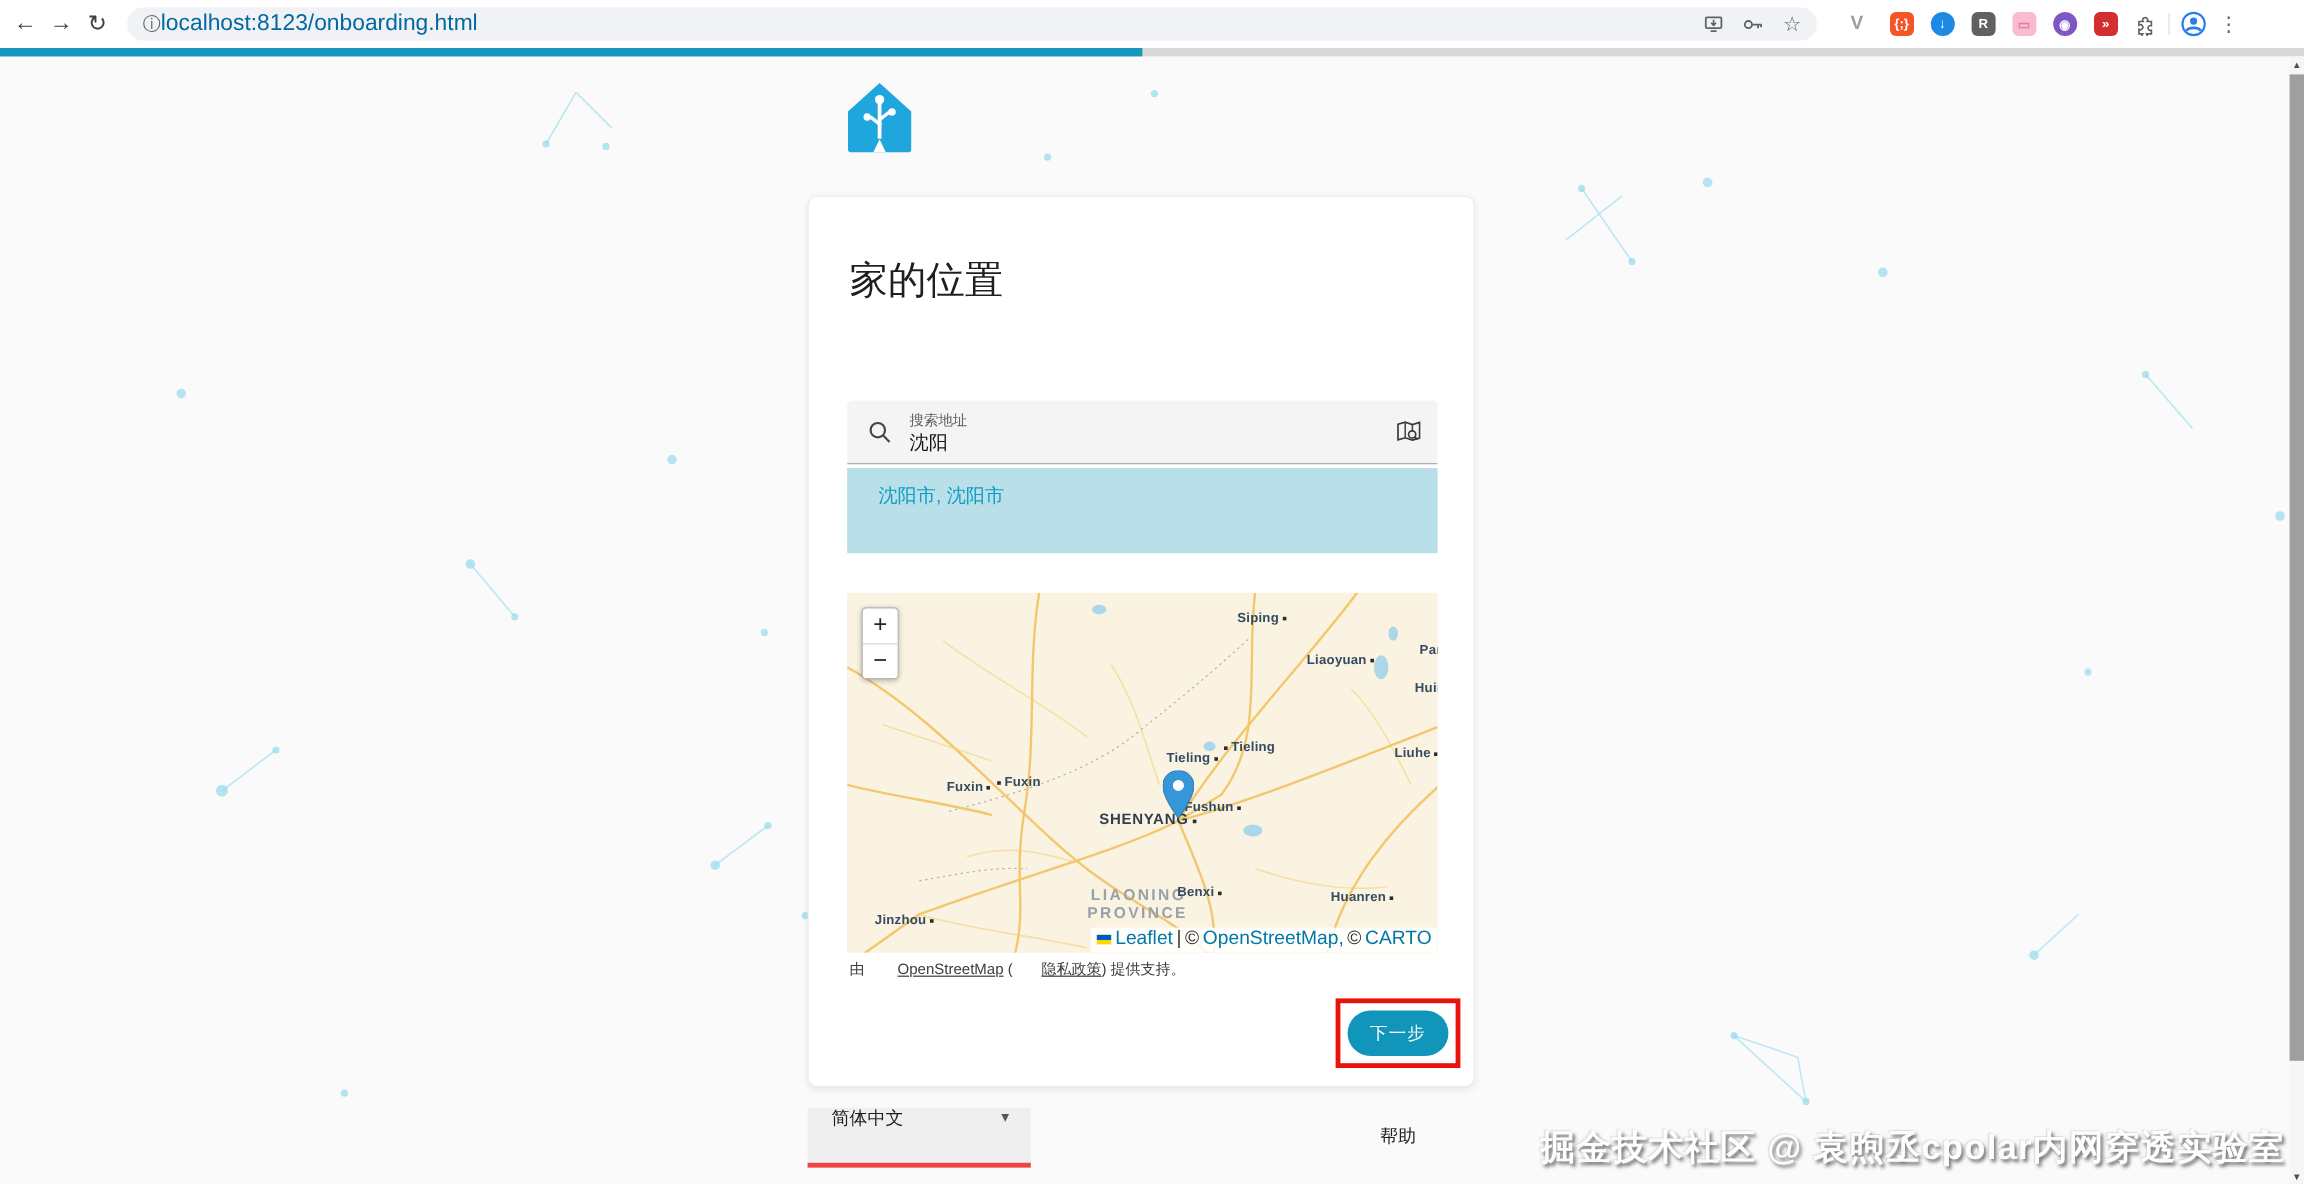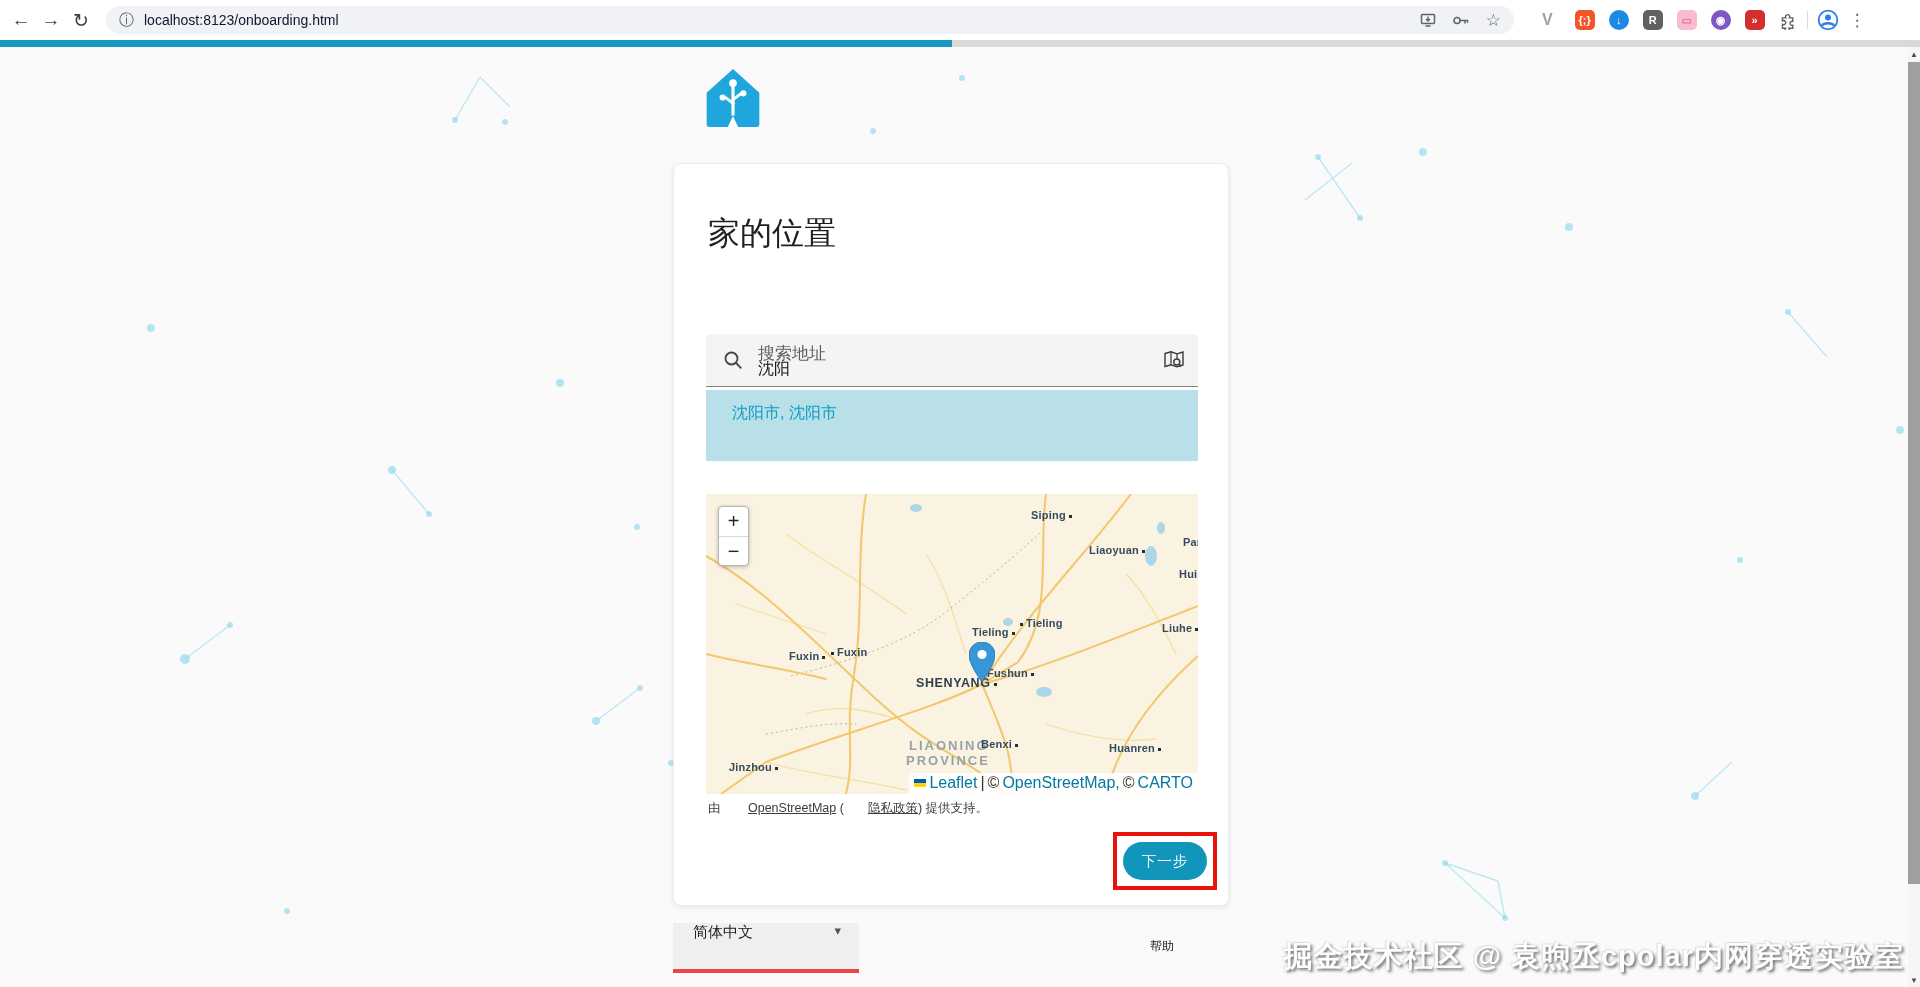--- a/index.html
+++ b/index.html
@@ -11,21 +11,21 @@
   body{
     width:1920px;height:987px;overflow:hidden;position:relative;
     background:#fafafa;font-family:"Liberation Sans",sans-serif;color:#212121;
   }
   
   .browser-bar{position:absolute;top:0;left:0;width:1920px;height:40px;background:#ffffff;display:flex;align-items:center;z-index:20;}
   .nav-ico{font-size:19px;color:#3c4043;width:30px;text-align:center;cursor:pointer;}
   .nav-ico.back{margin-left:6px;}
   .url-pill{height:28px;width:1408px;margin-left:10px;background:#f0f2f5;border-radius:14px;display:flex;align-items:center;}
   .info-ico{margin-left:13px;font-size:15px;color:#5f6368;}
-  .url-text{margin-left:10px;font-size:14px;color:#0f172a;}
+  .url-text{font-size:19px;color:#0369a1;}
   .pill-right{margin-left:auto;margin-right:13px;display:flex;align-items:center;gap:15px;}
   .pill-right svg{display:block;}
   .star-ico{font-size:17px;color:#5f6368;line-height:1;}
   .v-mark{margin-left:28px;font-size:16px;font-weight:bold;color:#9aa0a6;}
   .ext-wrap{display:flex;align-items:center;gap:14px;margin-left:22px;}
   .ext-badge{width:20px;height:20px;border-radius:5px;display:inline-flex;align-items:center;justify-content:center;font-size:11px;font-weight:bold;color:#fff;}
   .chrome-right{display:flex;align-items:center;margin-left:14px;}
   .sep-v{width:1px;height:18px;background:#dadce0;margin:0 9px;}
   .kebab{font-size:17px;color:#5f6368;margin-left:10px;letter-spacing:0;}
   
@@ -37,21 +37,21 @@
   .ha-logo{position:absolute;left:702px;top:62px;z-index:2;}
   
   .card{position:absolute;left:673px;top:163px;width:556px;height:743px;background:#fff;
         border:1px solid #ececec;border-radius:8px;box-shadow:0 2px 6px rgba(0,0,0,.08);z-index:3;}
   .card-title{position:absolute;left:34px;top:48px;font-size:32px;font-weight:400;color:#1f1f1f;}
   .card-desc{position:absolute;left:34px;top:94px;width:464px;font-size:16px;line-height:24px;color:#212121;}
   
   .search-box{position:absolute;left:32px;top:170px;width:492px;height:53px;background:#f4f4f4;
               border-bottom:1px solid #828282;border-radius:4px 4px 0 0;}
   .search-ico{position:absolute;left:17px;top:16px;}
-  .search-label{position:absolute;left:52px;top:8px;font-size:17px;color:#5e5e5e;font-family:Liberation Mono, monospace;}
+  .search-label{position:absolute;left:52px;top:8px;font-size:12px;color:#5e5e5e;font-family:Liberation Mono, monospace;}
   .search-value{position:absolute;left:52px;top:25px;font-size:16px;color:#141414;}
   .mapsearch-ico{position:absolute;right:14px;top:15px;}
   
   .result-box{position:absolute;left:32px;top:226px;width:492px;height:71px;background:var(--result-bg);padding:13px 0 0 26px;cursor:pointer;}
   .result-primary{font-size:16px;color:var(--link);}
   .result-secondary{font-size:13px;color:#3e3e3e;margin-top:7px;}
   
   .map-wrap{position:absolute;left:32px;top:330px;width:492px;height:300px;overflow:hidden;background:#faf3e2;}
   .map-wrap svg.basemap{position:absolute;left:0;top:0;}
   .zoom-ctl{position:absolute;left:12px;top:12px;width:31px;background:#fff;border:1px solid #b5b5b5;border-radius:4px;box-shadow:0 1px 4px rgba(0,0,0,.25);z-index:5;}
@@ -71,21 +71,21 @@
   
   .red-annotation{position:absolute;left:439px;top:668px;width:104px;height:58px;border:4px solid var(--red);
                   display:flex;align-items:center;justify-content:center;}
   .next-btn{width:84px;height:38px;border:none;border-radius:19px;background:var(--accent);color:#fff;
             font-size:14.5px;letter-spacing:1px;cursor:pointer;font-family:"Liberation Sans",sans-serif;}
   
   .lang-select{position:absolute;left:673px;top:923px;width:186px;height:50px;background:#efefef;
                border-bottom:4px solid #ef4444;display:flex;align-items:flex-start;justify-content:space-between;
                padding:0 18px 0 20px;font-size:15px;color:#1c1c1c;cursor:pointer;z-index:3;}
   .lang-caret{color:#555;font-size:13px;}
-  .help-link{position:absolute;left:1150px;top:938px;font-size:12px;color:#212121;cursor:pointer;z-index:3;}
+  .help-link{position:absolute;left:1150px;top:938px;font-size:15px;color:#212121;cursor:pointer;z-index:3;}
   
   .watermark{position:absolute;right:16px;bottom:10px;font-size:29px;font-weight:bold;color:#fdfdfd;letter-spacing:1px;
              text-shadow:2px 2px 3px rgba(110,110,110,.95), -1px -1px 1px rgba(200,200,200,.5);z-index:8;white-space:nowrap;}
   
   .scrollbar{position:absolute;right:0;top:47px;width:12px;height:940px;background:#f6f6f6;z-index:21;}
   .sb-arrow{width:12px;height:14px;display:flex;align-items:center;justify-content:center;font-size:8px;color:#4e4e4e;}
   .sb-arrow.down{position:absolute;bottom:0;}
   .sb-thumb{position:absolute;top:15px;left:0;width:12px;height:822px;background:#9f9f9f;}
 </style>
 </head>

